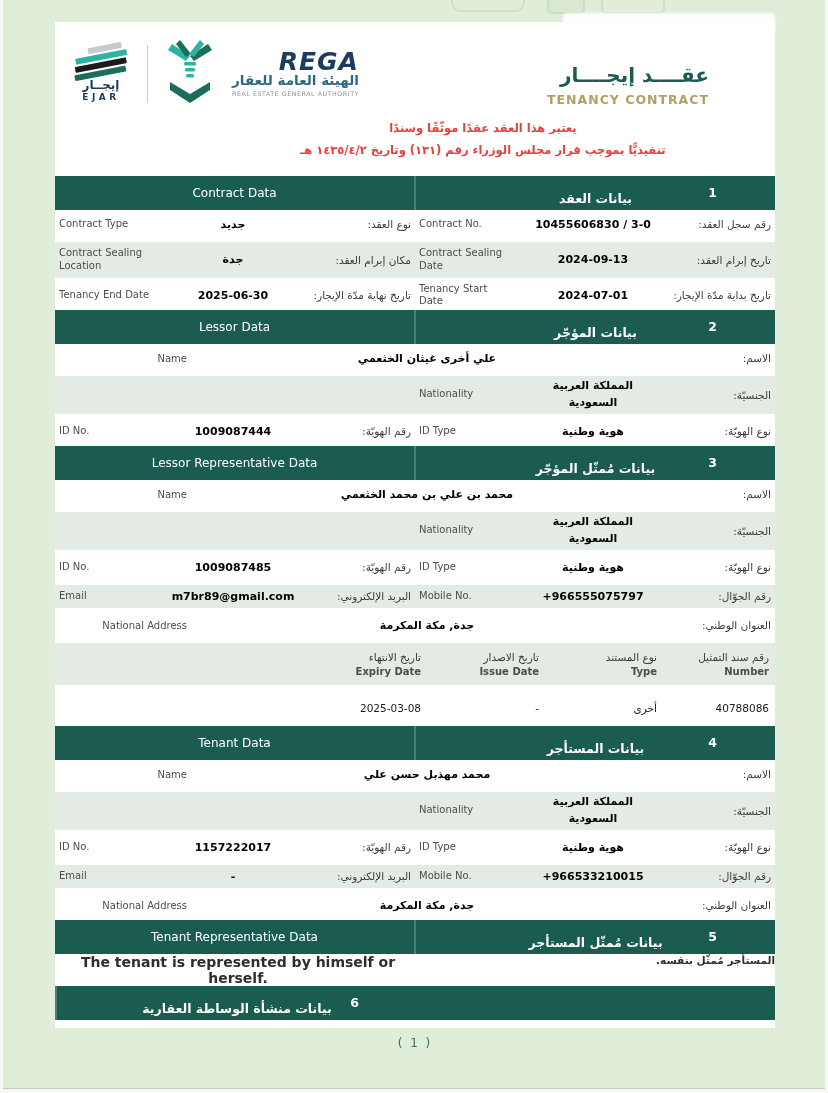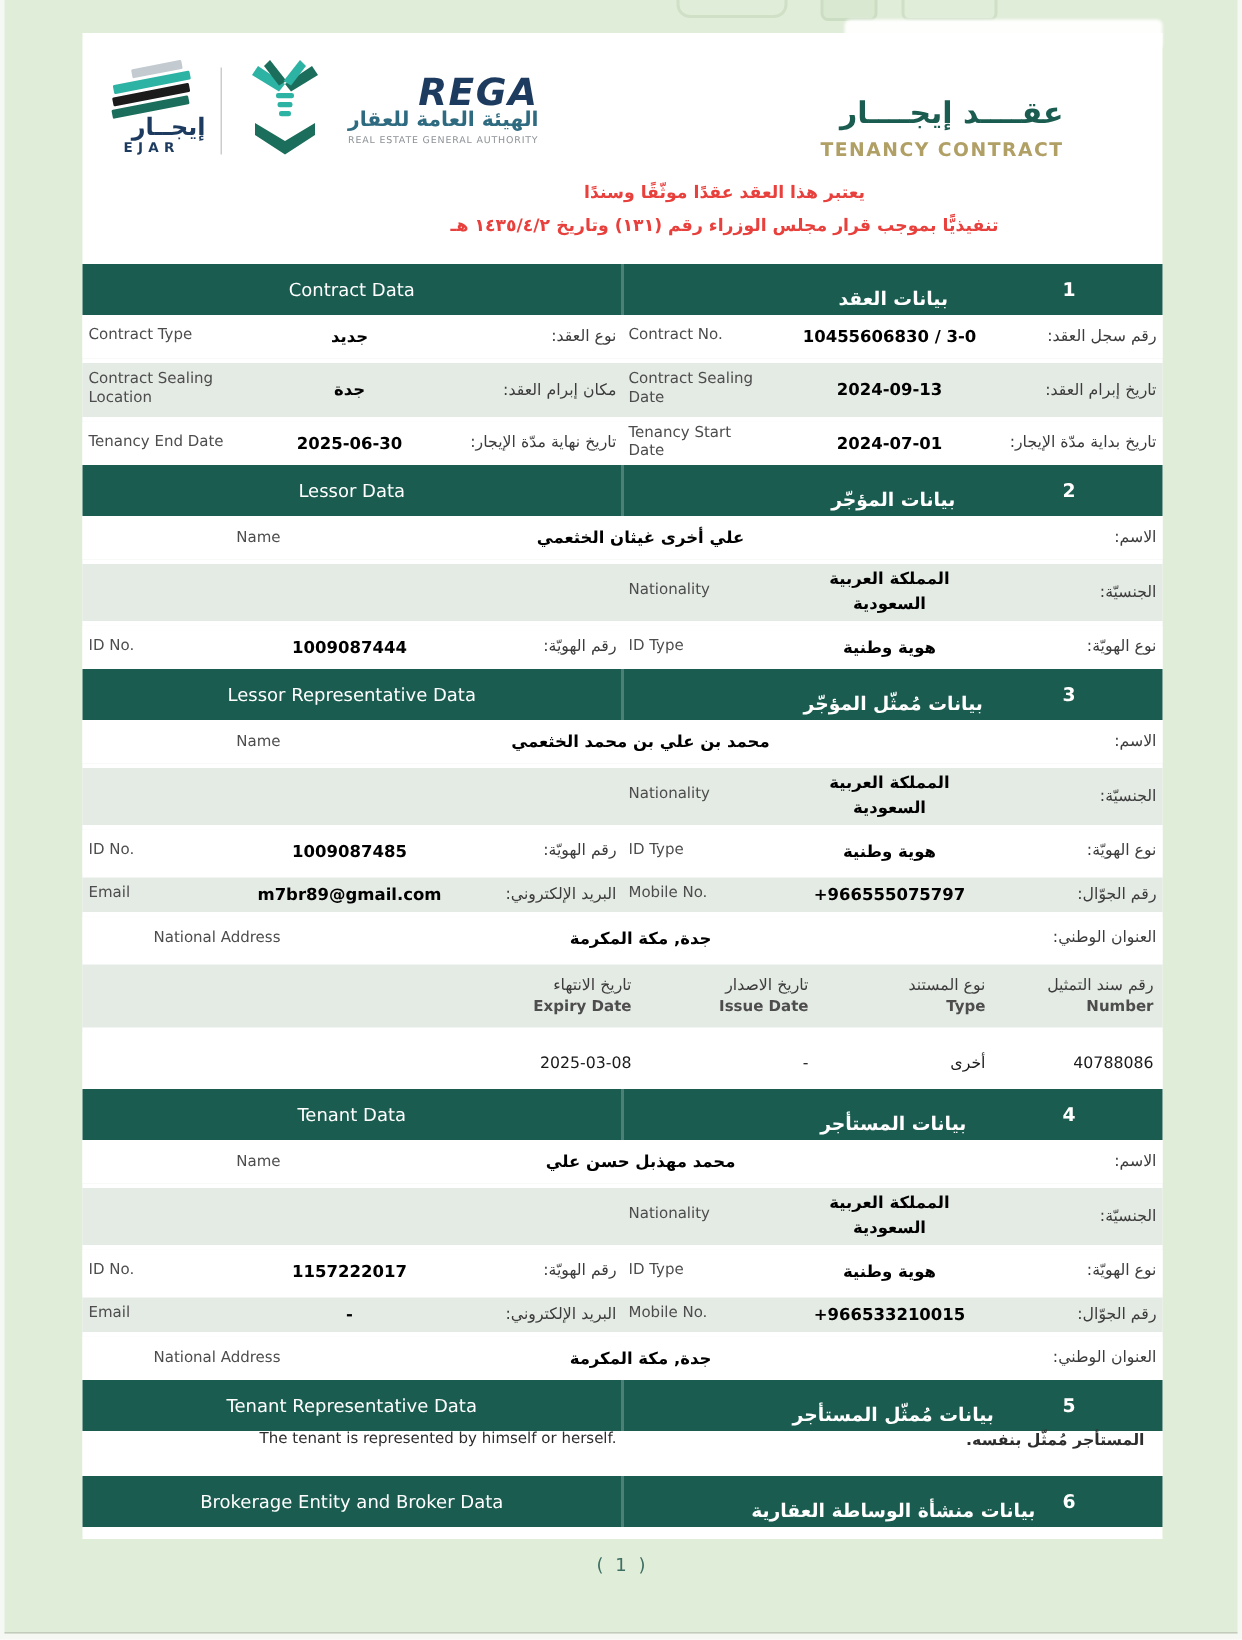--- a/index.html
+++ b/index.html
@@ -23,21 +23,21 @@
   
   .doc-header{display:flex;align-items:flex-start;padding:18px 14px 0 10px;}
   .logo-zone{display:flex;align-items:center;}
   .ejar-logo{width:72px;text-align:center;}
   .stripes{width:58px;margin:0 auto 3px auto;transform:rotate(-11deg);}
   .stripe{height:6px;margin-bottom:2px;border-radius:1px;}
   .st1{width:34px;margin-left:18px;background:#c3cad0;}
   .st2{width:52px;margin-left:4px;background:#2db3a4;}
   .st3{width:52px;margin-left:2px;background:#1b1b1b;}
   .st4{width:52px;margin-left:0;background:#1c6e5c;}
-  .ejar-ar{font-size:16px;font-weight:bold;color:#1d3a5f;line-height:1;text-align:right;}
+  .ejar-ar{font-size:12px;font-weight:bold;color:#1d3a5f;line-height:1;}
   .ejar-en{font-size:9px;font-weight:bold;color:#1d3a5f;letter-spacing:3.5px;margin-top:2px;line-height:1;}
   .logo-divider{width:1px;height:58px;background:#c9cdd1;margin:0 16px 0 10px;}
   .rega-logo{display:flex;align-items:center;}
   .rega-text{margin-left:16px;text-align:right;}
   .rega-acronym{font-size:25px;font-weight:bold;color:#1d3a5f;line-height:.9;font-style:italic;letter-spacing:1px;}
   .rega-ar{font-size:13.5px;font-weight:bold;color:#2f6b80;line-height:1.15;direction:rtl;}
   .rega-en{font-size:6.3px;color:#8d9296;letter-spacing:.55px;margin-top:1px;}
   .title-zone{margin-left:auto;text-align:right;padding-right:52px;padding-top:4px;margin-top:20px;}
   .title-ar{font-size:20px;font-weight:bold;color:#1a5c50;direction:rtl;line-height:1.1;}
   .title-en{font-size:12.5px;font-weight:bold;color:#b1a066;letter-spacing:1px;margin-top:6px;}
@@ -74,22 +74,22 @@
   .deed-head{min-height:48px;align-items:center;}
   .deed-vals{min-height:38px;align-items:center;}
   .deed-col{width:118px;text-align:right;padding-left:4px;box-sizing:border-box;}
   .deed-col.c1{padding-right:6px;}
   .dh-ar{color:#3c3c3c;font-size:10.5px;direction:rtl;line-height:1.55;}
   .dh-en{color:#4d4d4d;font-size:10px;font-weight:bold;direction:ltr;text-align:right;line-height:1.3;}
   .dv{font-size:10.5px;color:#1a1a1a;direction:rtl;}
   .deed-fill{flex:1;}
 
   .note-row{min-height:30px;}
-  .note-ar{width:50%;text-align:right;font-weight:bold;font-size:10.5px;color:#2e2e2e;padding-right:12px;direction:rtl;}
-  .note-en{width:50%;text-align:right;font-weight:normal;font-size:10px;color:#2e2e2e;direction:ltr;padding-left:4px;}
+  .note-ar{width:50%;text-align:right;font-weight:bold;font-size:10.5px;color:#2e2e2e;padding-right:0;direction:rtl;}
+  .note-en{width:50%;text-align:center;font-weight:bold;font-size:14px;color:#2e2e2e;direction:ltr;padding-left:4px;}
 
   .footer-pg{position:absolute;left:52px;top:1036px;width:720px;text-align:center;
     font-size:12px;color:#3d6f63;letter-spacing:2px;}
 </style>
 </head>
 <body>
 
 <div class="canvas">
   <div class="ghost g3"></div>
   <div class="ghost g2"></div>
@@ -394,21 +394,18 @@
     <div class="row note-row">
       <div class="note-ar">المستأجر مُمثّل بنفسه.</div>
       <div class="note-en">The tenant is represented by himself or herself.</div>
     </div>
 
     <div class="sec-head">
       <div class="sh-half sh-right">
         <span class="sh-num">6</span>
         <span class="sh-title-ar">بيانات منشأة الوساطة العقارية</span>
       </div>
-      <div class="sh-half sh-left">
-        <span class="sh-title-en">Brokerage Entity and Broker Data</span>
-      </div>
     </div>
 
   </div>
 
   <div class="footer-pg">( 1 )</div>
 </div>
 
 </body></html>

